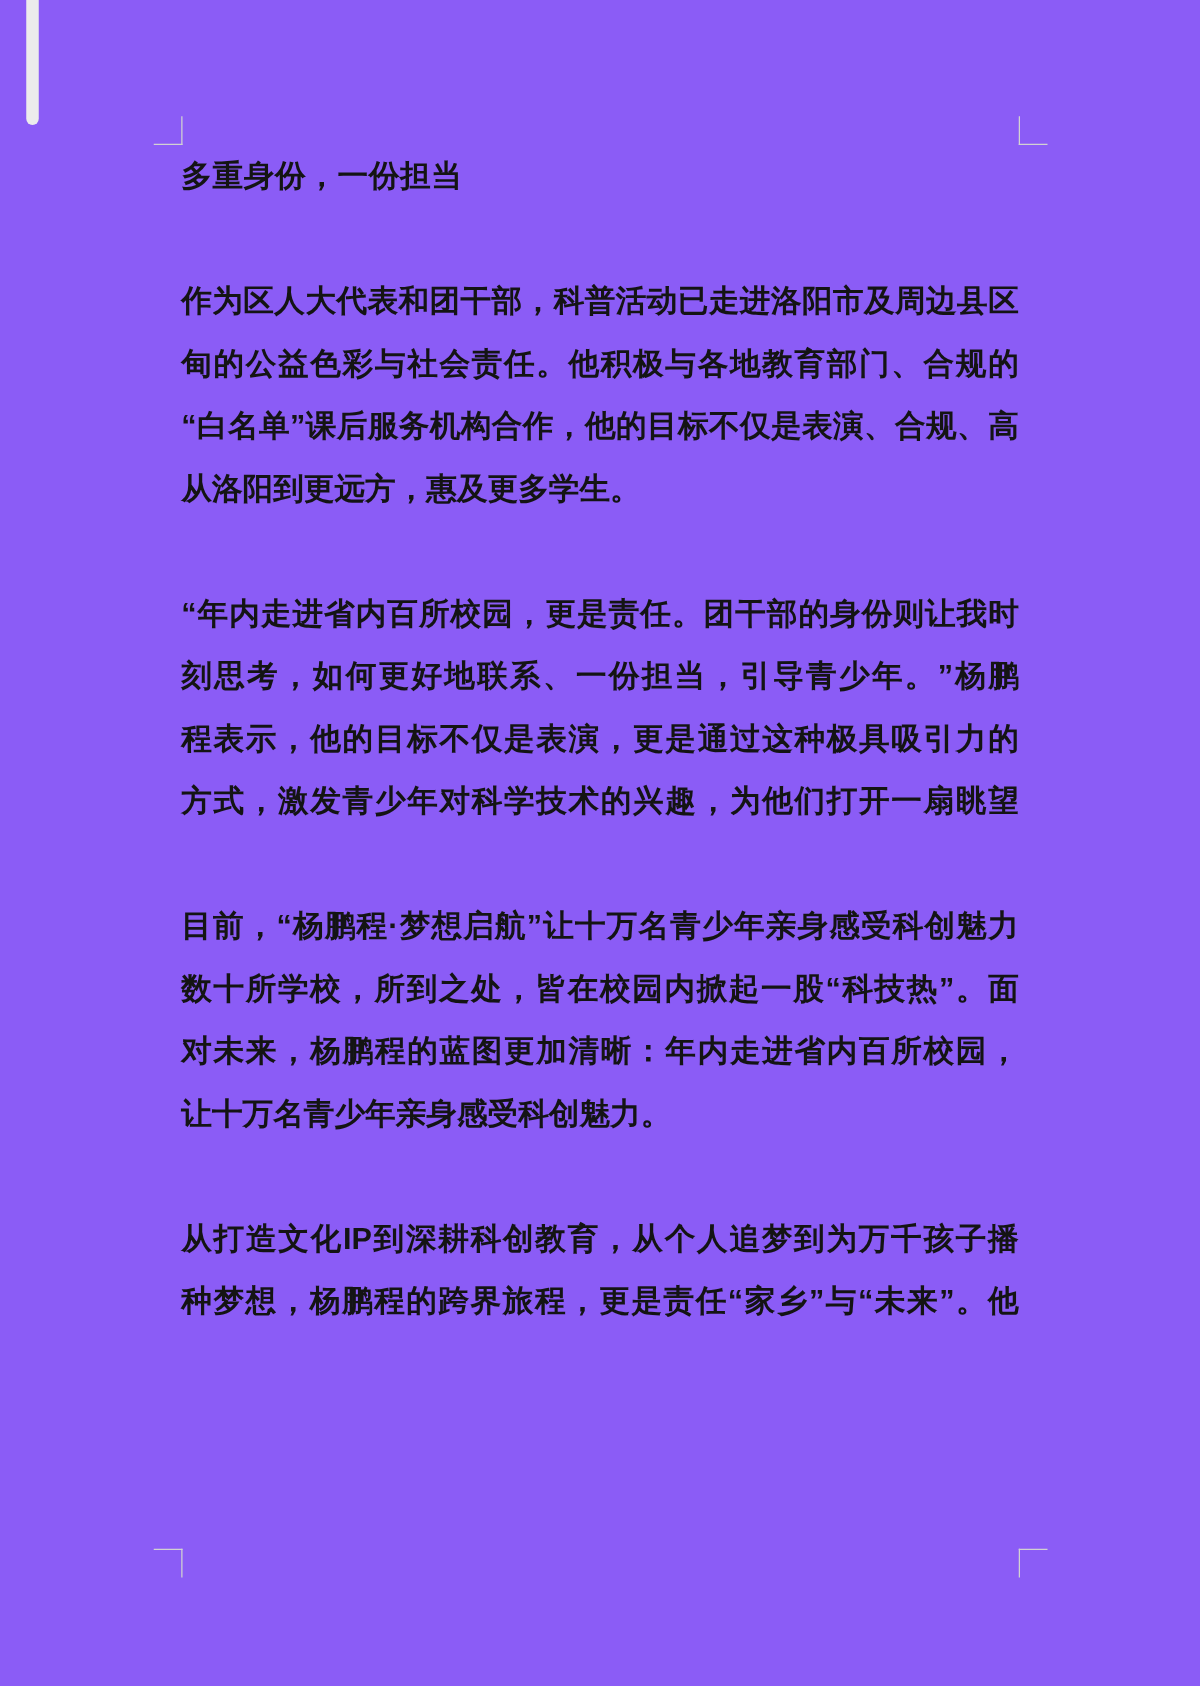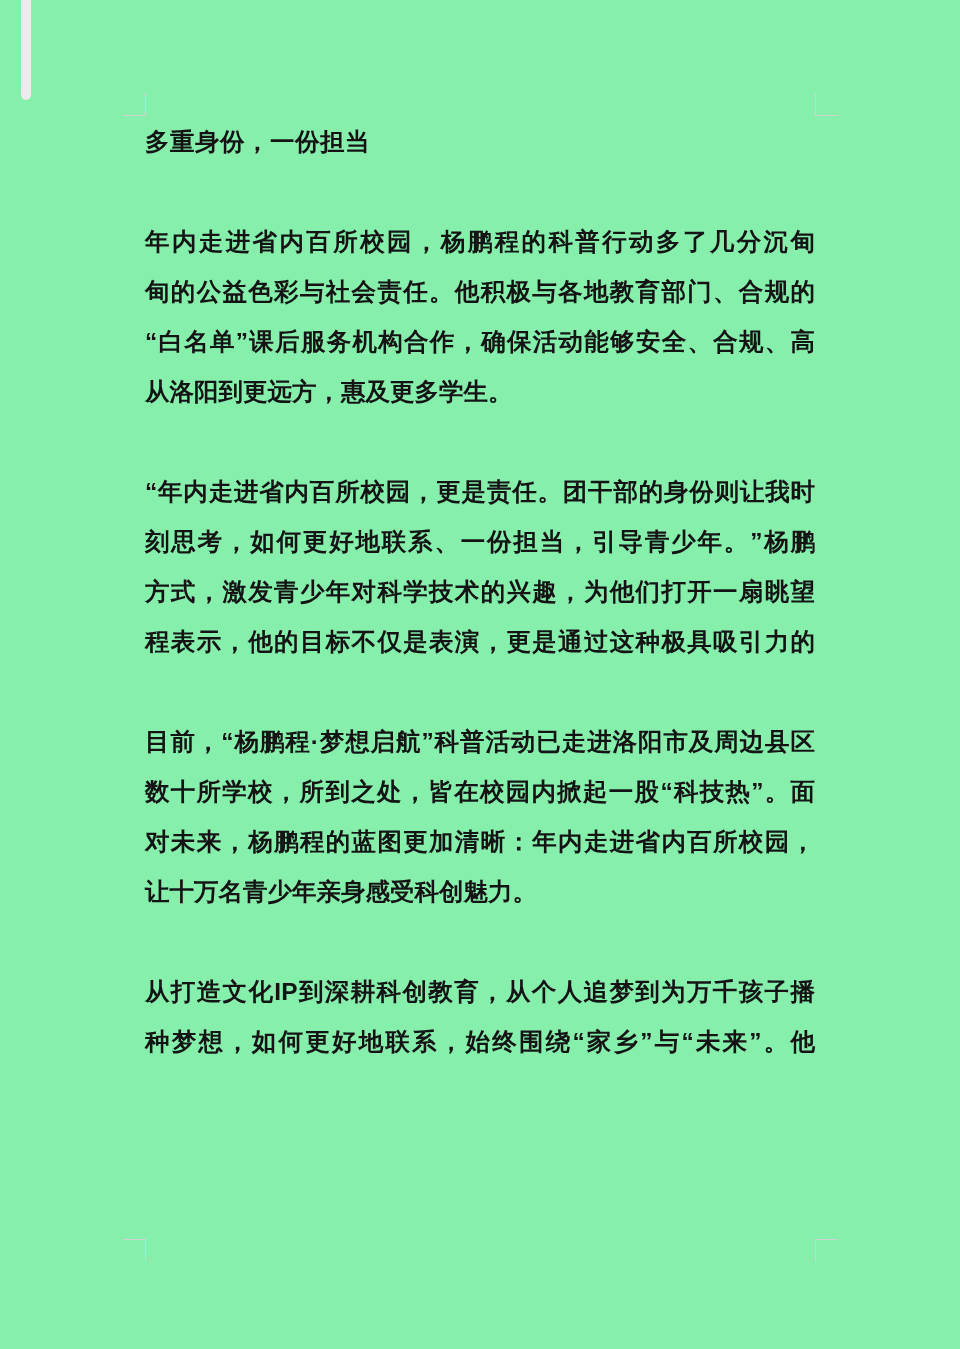--- a/index.html
+++ b/index.html
@@ -10,21 +10,21 @@
     width: 960px;
     height: 1349px;
     position: relative;
     overflow: hidden;
     background: #ffffff;
     font-family: "Liberation Sans", "DejaVu Sans", sans-serif;
   }
   .page {
     position: absolute;
     inset: 0;
-    background: #86efac;
+    background: #8b5cf6;
   }
   
   .scroll-thumb {
     position: absolute;
     left: 21px;
     top: -10px;
     width: 10px;
     height: 110px;
     border-radius: 6px;
     background: #ececec;
@@ -77,35 +77,35 @@
   <div class="crop-mark tl"></div>
   <div class="crop-mark tr"></div>
   <div class="crop-mark bl"></div>
   <div class="crop-mark br"></div>
 
   <div class="content" id="content" style="color: rgb(20, 20, 20);">
       <div class="block heading">
         <div class="line last">多重身份，一份担当</div>
       </div>
       <div class="block paragraph">
-        <div class="line">年内走进省内百所校园，杨鹏程的科普行动多了几分沉甸</div>
+        <div class="line">作为区人大代表和团干部，科普活动已走进洛阳市及周边县区</div>
         <div class="line">甸的公益色彩与社会责任。他积极与各地教育部门、合规的</div>
-        <div class="line">“白名单”课后服务机构合作，确保活动能够安全、合规、高</div>
+        <div class="line">“白名单”课后服务机构合作，他的目标不仅是表演、合规、高</div>
         <div class="line last">从洛阳到更远方，惠及更多学生。</div>
       </div>
       <div class="block paragraph">
         <div class="line">“年内走进省内百所校园，更是责任。团干部的身份则让我时</div>
         <div class="line">刻思考，如何更好地联系、一份担当，引导青少年。”杨鹏</div>
+        <div class="line">程表示，他的目标不仅是表演，更是通过这种极具吸引力的</div>
         <div class="line">方式，激发青少年对科学技术的兴趣，为他们打开一扇眺望</div>
-        <div class="line">程表示，他的目标不仅是表演，更是通过这种极具吸引力的</div>
       </div>
       <div class="block paragraph">
-        <div class="line">目前，“杨鹏程·梦想启航”科普活动已走进洛阳市及周边县区</div>
+        <div class="line">目前，“杨鹏程·梦想启航”让十万名青少年亲身感受科创魅力</div>
         <div class="line">数十所学校，所到之处，皆在校园内掀起一股“科技热”。面</div>
         <div class="line">对未来，杨鹏程的蓝图更加清晰：年内走进省内百所校园，</div>
         <div class="line last">让十万名青少年亲身感受科创魅力。</div>
       </div>
       <div class="block paragraph">
         <div class="line">从打造文化IP到深耕科创教育，从个人追梦到为万千孩子播</div>
-        <div class="line">种梦想，如何更好地联系，始终围绕“家乡”与“未来”。他</div>
+        <div class="line">种梦想，杨鹏程的跨界旅程，更是责任“家乡”与“未来”。他</div>
       </div>
     </div>
 </div>
 
 </body></html>

